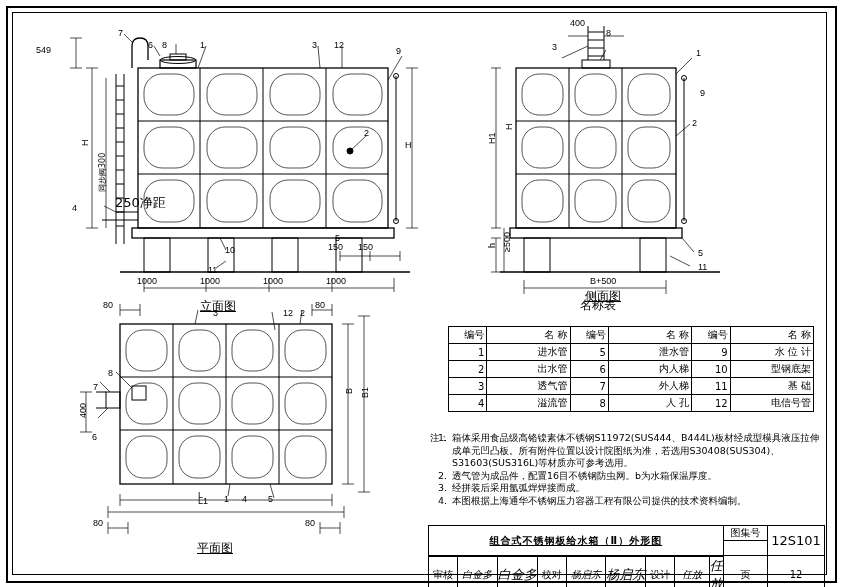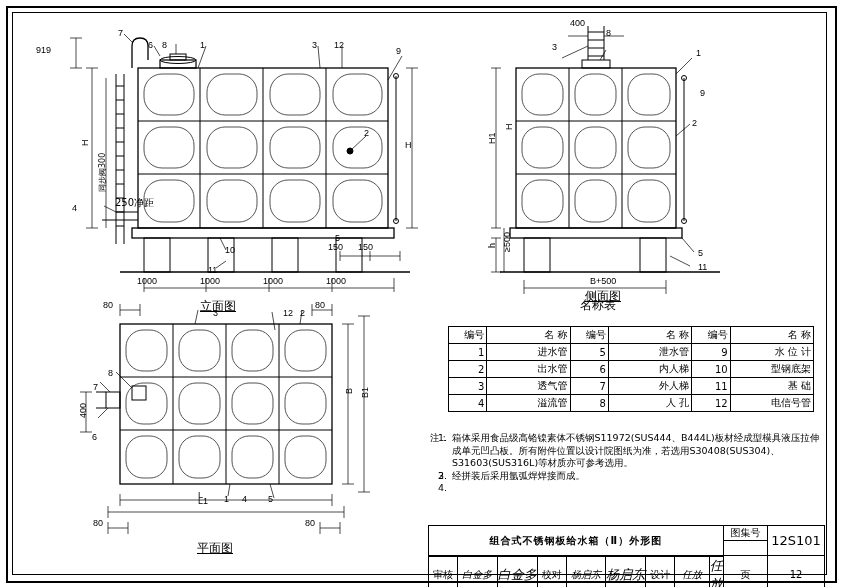--- a/index.html
+++ b/index.html
@@ -14,21 +14,21 @@
   svg{position:absolute;left:0;top:0;}
   
   .nametbl{position:absolute;border-collapse:collapse;font-family:"DejaVu Sans",sans-serif;font-size:10px;}
   .nametbl td,.nametbl th{border:1px solid #000;text-align:right;padding:1px 2px;font-weight:normal;}
   .notes{position:absolute;font-family:"DejaVu Sans",sans-serif;font-size:9.5px;line-height:12.6px;width:385px;}
   .notes div{position:relative;padding-left:14px;}
   .notes div span.n{position:absolute;left:0;top:0;}
   
   .tb{position:absolute;border-collapse:collapse;}
   .tb td{border:1px solid #000;font-family:"DejaVu Sans",sans-serif;font-size:10px;text-align:center;padding:0;}
-  .bigtitle{font-size:19px;font-weight:bold;font-family:"DejaVu Sans",sans-serif;letter-spacing:1px;}
+  .bigtitle{font-size:19px;font-weight:bold;font-family:"DejaVu Sans",sans-serif;letter-spacing:1px;text-decoration:underline;}
   .hand{font-family:"DejaVu Sans",sans-serif;font-style:italic;font-size:11px;}
 </style>
 </head>
 <body>
 
 <div id="sheet">
   <div class="frame"></div>
   <div class="inner"></div>
 
   <svg width="420" height="300" style="left:20px;top:16px;">
@@ -136,24 +136,24 @@
 
       <g stroke-width="0.7">
         <line x1="320" y1="240" x2="350" y2="240"></line>
         <line x1="350" y1="240" x2="380" y2="240"></line>
         <line x1="320" y1="235" x2="320" y2="245"></line>
         <line x1="350" y1="235" x2="350" y2="245"></line>
         <line x1="380" y1="235" x2="380" y2="245"></line>
       </g>
     </g>
   </svg>
-  <div class="lbl" style="left:36px;top:45px;">919</div>
+  <div class="lbl" style="left:36px;top:45px;">549</div>
   <div class="lbl" style="left:80px;top:146px;transform:rotate(-90deg);transform-origin:left top;">H</div>
   <div class="lbl cn" style="left:98px;top:192px;transform:rotate(-90deg);transform-origin:left top;font-size:8px;">同步阀300</div>
-  <div class="lbl cn" style="left:115px;top:198px;font-size:10px;">250净距</div>
+  <div class="lbl cn" style="left:115px;top:198px;font-size:13px;">250净距</div>
   <div class="lbl" style="left:137px;top:276px;">1000</div>
   <div class="lbl" style="left:200px;top:276px;">1000</div>
   <div class="lbl" style="left:263px;top:276px;">1000</div>
   <div class="lbl" style="left:326px;top:276px;">1000</div>
   <div class="lbl" style="left:328px;top:242px;">150</div>
   <div class="lbl" style="left:358px;top:242px;">150</div>
   <div class="lbl" style="left:405px;top:140px;">H</div>
 
   <div class="lbl" style="left:118px;top:28px;">7</div>
   <div class="lbl" style="left:148px;top:40px;">6</div>
@@ -386,27 +386,29 @@
     </table>
 
   <div class="notes" style="left:430px;top:432px;width:390px;">
     <div style="padding-left:0;">注：</div>
     <div style="margin-top:-12.6px;padding-left:22px;">
       <span class="n" style="left:8px;">1.</span>
       <span>箱体采用食品级高铬镍素体不锈钢S11972(SUS444、B444L)板材经成型模具液压拉伸成单元凹凸板。所有附件位置以设计院图纸为准，若选用S30408(SUS304)、S31603(SUS316L)等材质亦可参考选用。</span>
     </div>
     <div style="padding-left:22px;">
       <span class="n" style="left:8px;">2.</span>
+      <span>透气管为成品件，配置16目不锈钢防虫网。b为水箱保温厚度。</span>
     </div>
     <div style="padding-left:22px;">
       <span class="n" style="left:8px;">3.</span>
       <span>经拼装后采用氩弧焊焊接而成。</span>
     </div>
     <div style="padding-left:22px;">
       <span class="n" style="left:8px;">4.</span>
+      <span>本图根据上海通华不锈钢压力容器工程有限公司提供的技术资料编制。</span>
     </div>
   </div>
 
   <table class="tb" style="left:428px;top:525px;width:397px;">
     <tbody>
         <tr>
       <td rowspan="2" class="bigtitle" style="width:297px;height:28px;">组合式不锈钢板给水箱（Ⅱ）外形图</td>
       <td style="width:44px;height:14px;">图集号</td>
       <td rowspan="2" style="width:56px;font-size:13px;">12S101</td>
     </tr>

